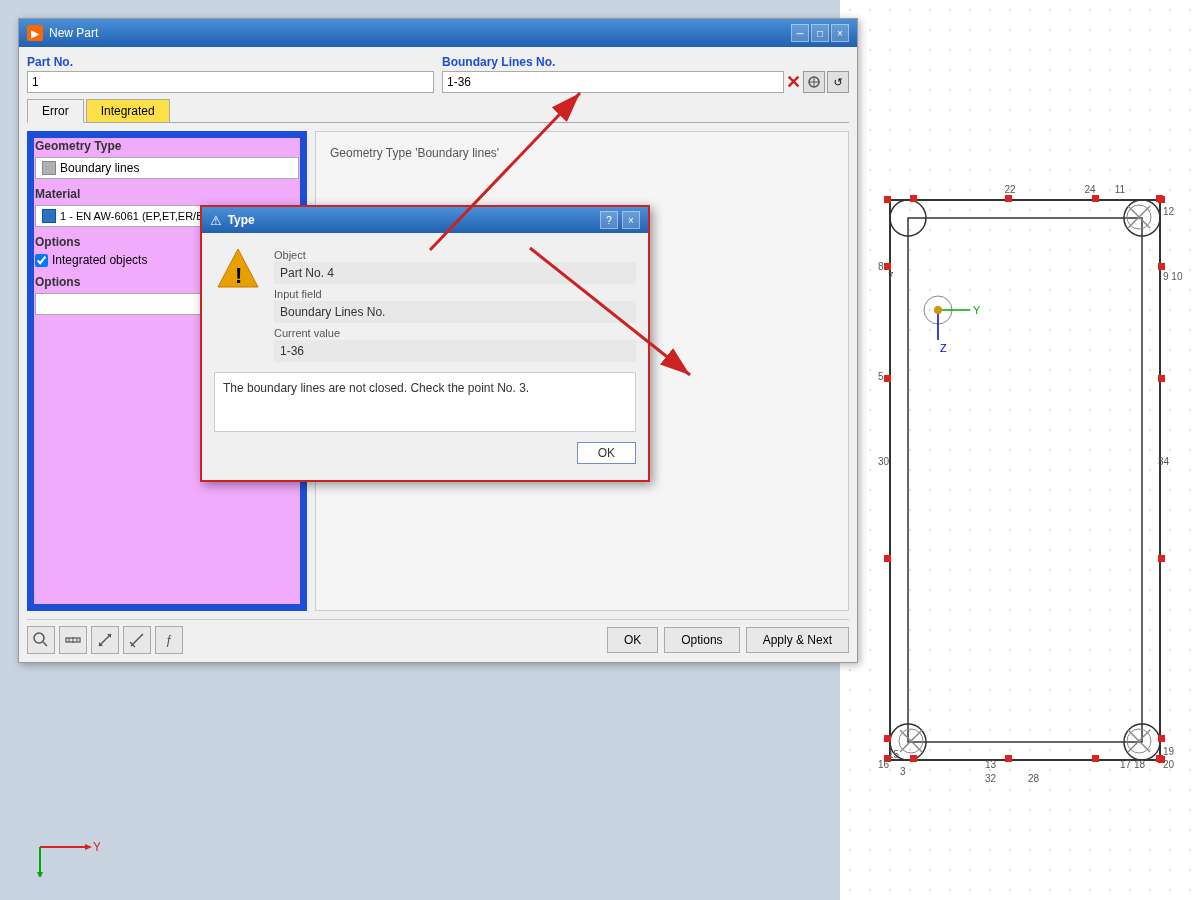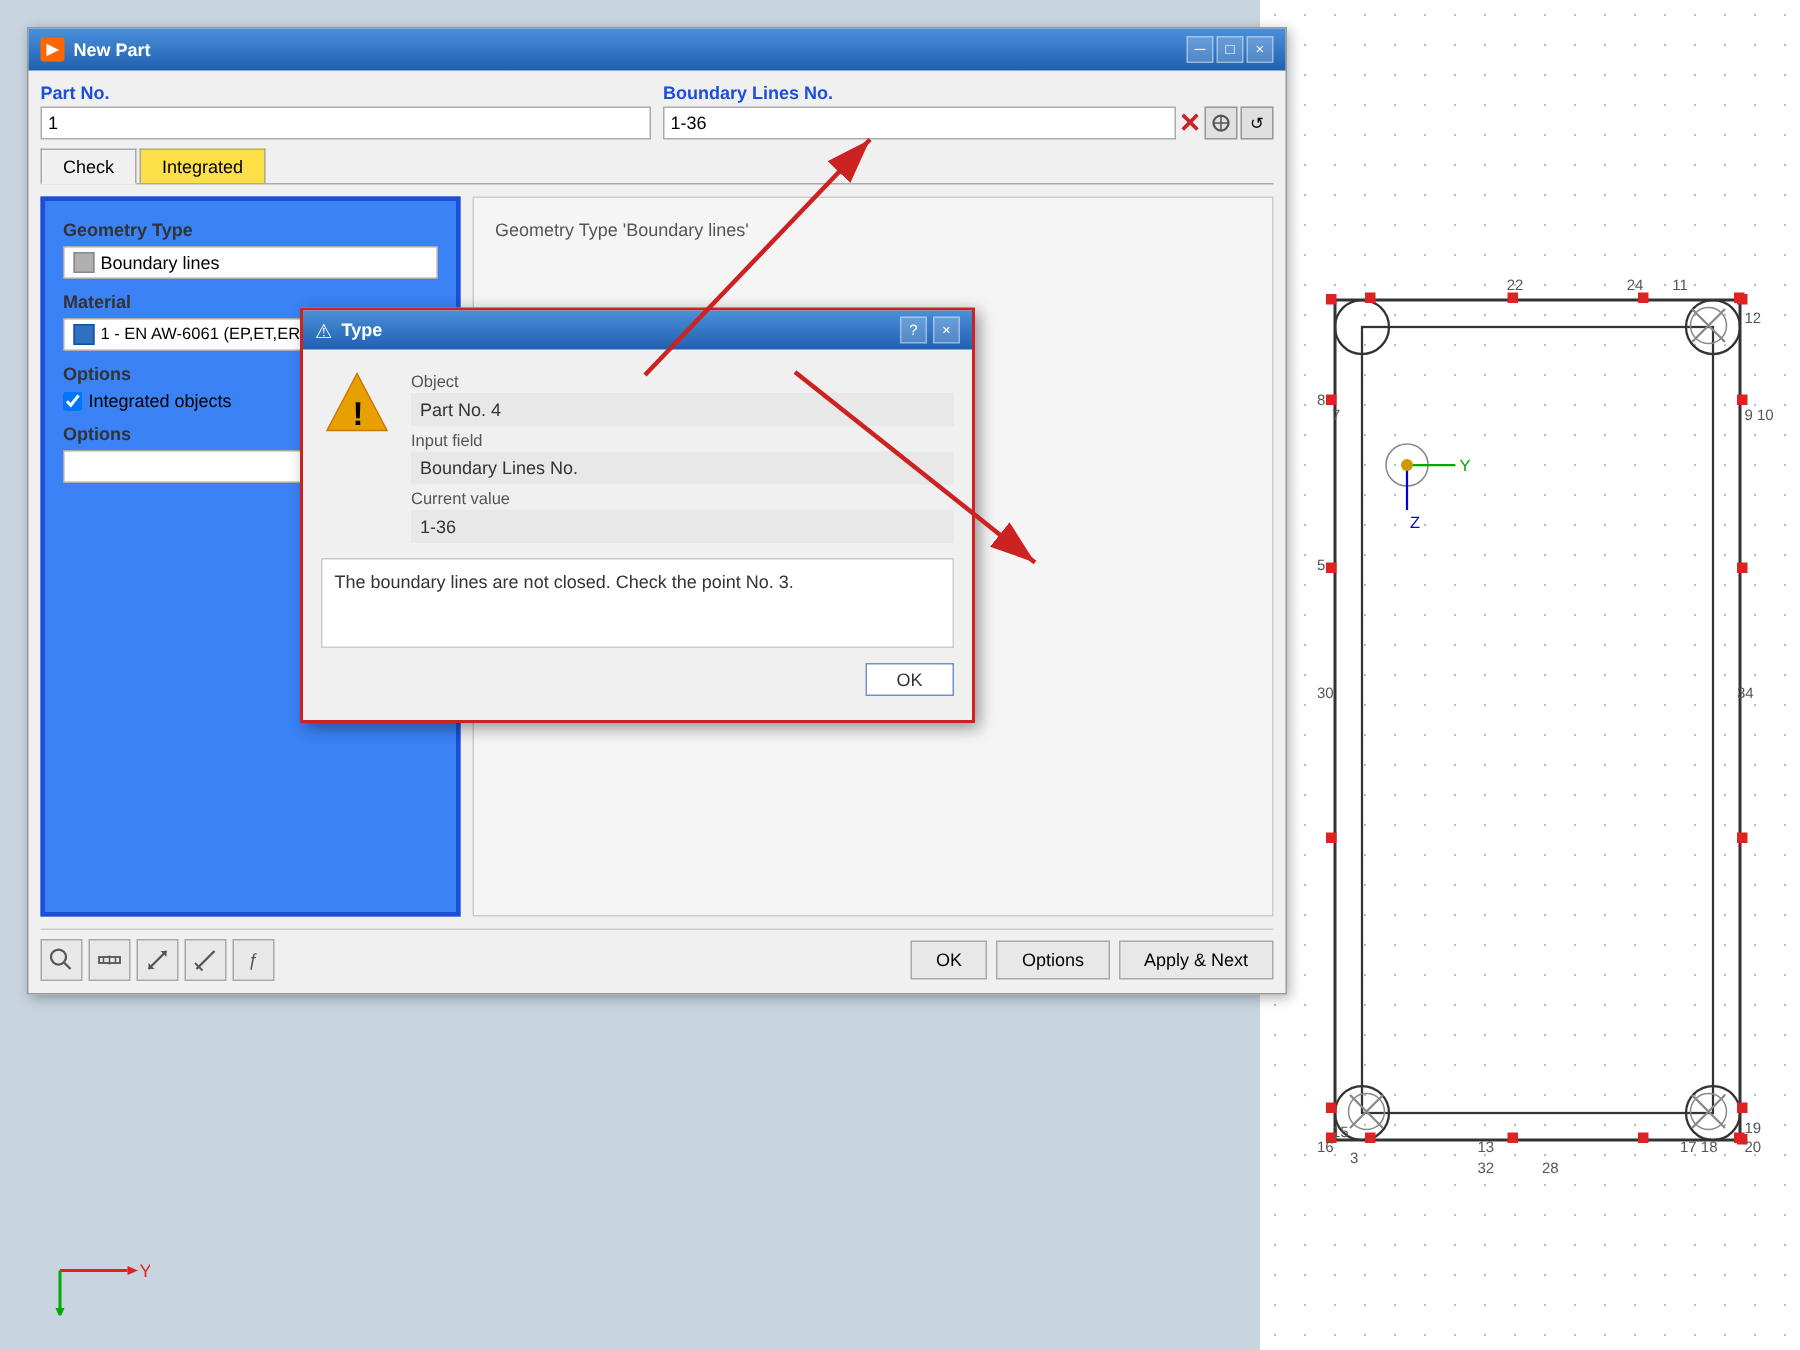--- a/index.html
+++ b/index.html
@@ -48,21 +48,21 @@
       display: flex;
       align-items: center;
       justify-content: center;
       font-size: 10px;
       color: white;
       font-weight: bold;
     }
 
     .title-text {
       font-size: 12px;
-      font-weight: 700;
+      font-weight: 400;
     }
 
     .title-buttons {
       display: flex;
       gap: 2px;
     }
 
     .title-btn {
       width: 18px;
       height: 18px;
@@ -165,23 +165,23 @@
 
     
     .content-area {
       display: flex;
       gap: 8px;
       margin-top: 8px;
     }
 
     .left-panel {
       width: 280px;
-      background: #3b82f6;
-      border: 3px solid #1d4ed8;
-      padding: 12px;
+      background: #f0abfc;
+      border: 7px solid #1d4ed8;
+      padding: 1px;
     }
 
     .right-panel {
       flex: 1;
       background: #f5f5f5;
       border: 1px solid #ccc;
       padding: 8px;
       min-height: 480px;
     }
 
@@ -578,21 +578,21 @@
                 <line x1="7" y1="2" x2="7" y2="12" stroke="#555" stroke-width="1"></line>
                 <line x1="2" y1="7" x2="12" y2="7" stroke="#555" stroke-width="1"></line>
               </svg>
           </button>
           <button class="icon-btn" title="Reset">↺</button>
         </div>
       </div>
     </div>
 
     <div class="tabs">
-      <div class="tab active">Check</div>
+      <div class="tab active">Error</div>
       <div class="tab">Integrated</div>
     </div>
 
     <div class="content-area">
 
       <div class="left-panel">
         <div class="section-label">Geometry Type</div>
         <div class="geom-type-box">
           <div class="geom-color-square"></div>
           <span>Boundary lines</span>

